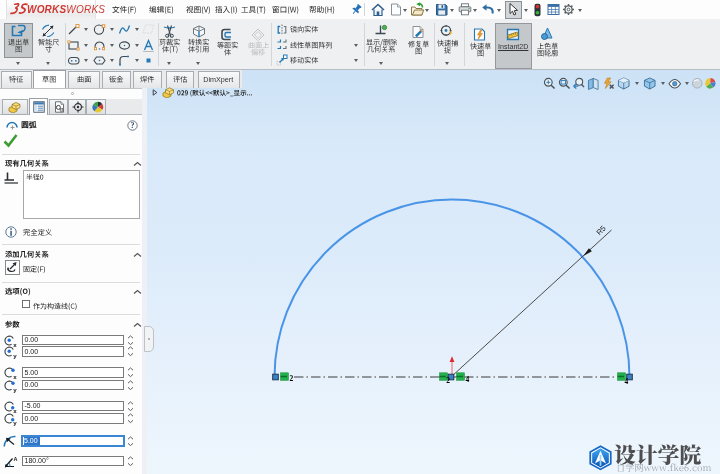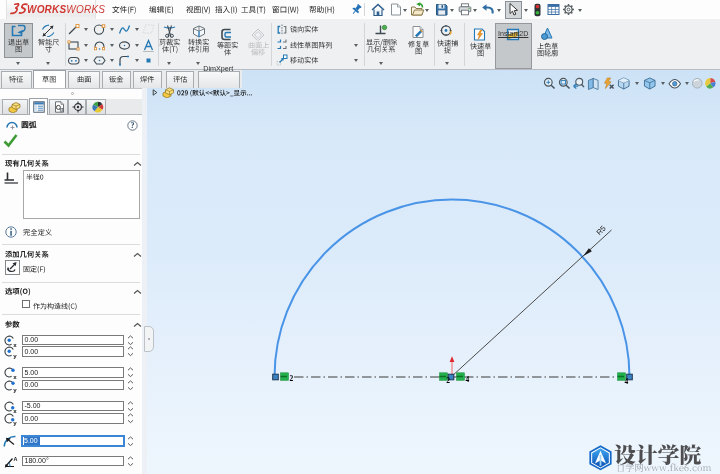--- a/index.html
+++ b/index.html
@@ -320,21 +320,21 @@
     <path transform="translate(0,7.8) scale(1,-1)" d="M2.7 2C3.2 1.9 4 1.6 4.4 1.4L4.6 1.8C4.2 2 3.5 2.2 2.9 2.3L2.7 2ZM2 1.1C2.9 1 4.2 0.7 4.8 0.4L5.1 0.8C4.4 1.1 3.2 1.3 2.2 1.4L2 1.1ZM0.6 5.7L0.6 -0.6L1.1 -0.6L1.1 -0.3L6 -0.3L6 -0.6L6.5 -0.6L6.5 5.7L0.6 5.7ZM1.1 0.2L1.1 5.2L6 5.2L6 0.2L1.1 0.2ZM2.9 5C2.6 4.4 2 3.9 1.4 3.5C1.5 3.5 1.7 3.3 1.7 3.2C2 3.4 2.2 3.5 2.4 3.7C2.6 3.5 2.9 3.3 3.2 3.1C2.5 2.8 1.9 2.6 1.2 2.5C1.3 2.4 1.4 2.2 1.5 2C2.2 2.2 2.9 2.4 3.6 2.8C4.2 2.5 4.9 2.3 5.5 2.1C5.6 2.2 5.7 2.4 5.8 2.5C5.2 2.6 4.6 2.8 4 3.1C4.6 3.4 5 3.8 5.3 4.3L5 4.5L4.9 4.5L3.1 4.5C3.2 4.6 3.3 4.7 3.4 4.9L2.9 5ZM2.7 4L2.7 4L4.6 4C4.3 3.8 4 3.5 3.6 3.3C3.2 3.5 2.9 3.7 2.7 4Z" fill="#333"></path>
   </svg>
 <div class="abs" style="left:495px;top:22.5px;width:36.5px;height:46px;background:#c5c8cb;border:1px solid #94989c;box-sizing:border-box"></div>
 <svg class="abs" style="left:506px;top:28px" width="14" height="13" viewBox="0 0 14 13">
 <path d="M1.5 1.5 H12.5 V11.5 H1.5 Z" fill="#eaf2f8" stroke="#2478b4" stroke-width="1.3"></path>
 <g transform="rotate(-18 7 7.5)">
       <rect x="2" y="5.5" width="10" height="3.6" fill="#f5c842" stroke="#8a6d1e" stroke-width="0.7"></rect>
 <path d="M4 5.5 v1.6 M6 5.5 v2.4 M8 5.5 v1.6 M10 5.5 v2.4" stroke="#8a6d1e" stroke-width="0.6"></path>
     </g>
   </svg>
-<div style="position:absolute;left:498px;top:30px;font:normal 7.1px 'Liberation Sans',sans-serif;color:#333;white-space:nowrap;text-decoration:underline;">Instant2D</div>
+<div style="position:absolute;left:498px;top:43px;font:normal 7.1px 'Liberation Sans',sans-serif;color:#333;white-space:nowrap;text-decoration:underline;">Instant2D</div>
 <svg class="abs" style="left:540px;top:27px" width="14" height="14" viewBox="0 0 14 14">
 <path d="M7.5 1 L12 11 H3 Z" fill="#7db8e8" stroke="#2478b4" stroke-width="1"></path>
 <circle cx="4.5" cy="9.5" r="3" fill="#4a9ad4" stroke="#1d5f93" stroke-width="0.9"></circle>
   </svg>
 <svg style="position:absolute;left:537.0px;top:40.8px;overflow:visible" width="22" height="12">
     <path transform="translate(0,7.8) scale(1,-1)" d="M3 5.9L3 0.3L0.4 0.3L0.4 -0.2L6.7 -0.2L6.7 0.3L3.6 0.3L3.6 3.1L6.3 3.1L6.3 3.7L3.6 3.7L3.6 5.9L3 5.9ZM10.4 2.4L8.7 2.4L8.7 3.7L10.4 3.7L10.4 2.4ZM11 2.4L11 3.7L12.8 3.7L12.8 2.4L11 2.4ZM9.4 6C9 5.3 8.3 4.4 7.3 3.7C7.5 3.6 7.7 3.5 7.7 3.4C7.9 3.5 8.1 3.6 8.2 3.7L8.2 0.6C8.2 -0.3 8.6 -0.5 9.7 -0.5C10 -0.5 12.2 -0.5 12.5 -0.5C13.5 -0.5 13.8 -0.2 13.9 0.9C13.7 0.9 13.5 1 13.4 1.1C13.3 0.2 13.2 0 12.5 0C12 0 10.1 0 9.7 0C8.9 0 8.7 0.1 8.7 0.6L8.7 1.9L12.8 1.9L12.8 1.6L13.3 1.6L13.3 4.2L11.3 4.2C11.6 4.5 11.8 4.9 12 5.3L11.6 5.5L11.5 5.5L9.8 5.5L10 5.9L9.4 6ZM8.7 4.2L8.7 4.2C9 4.5 9.2 4.7 9.4 5L11.2 5C11.1 4.7 10.9 4.4 10.7 4.2L8.7 4.2ZM15.9 2.8L19.6 2.8L19.6 2.2L15.9 2.2L15.9 2.8ZM15.9 3.8L19.6 3.8L19.6 3.2L15.9 3.2L15.9 3.8ZM15.4 4.3L15.4 1.8L17.5 1.8L17.5 1.1L14.6 1.1L14.6 0.6L17.5 0.6L17.5 -0.6L18 -0.6L18 0.6L20.9 0.6L20.9 1.1L18 1.1L18 1.8L20.1 1.8L20.1 4.3L15.4 4.3ZM14.6 5.4L14.6 5L16.3 5L16.3 4.4L16.8 4.4L16.8 5L18.7 5L18.7 4.4L19.2 4.4L19.2 5L20.9 5L20.9 5.4L19.2 5.4L19.2 6L18.7 6L18.7 5.4L16.8 5.4L16.8 6L16.3 6L16.3 5.4L14.6 5.4Z" fill="#333"></path>
   </svg>
 <svg style="position:absolute;left:537.0px;top:48.0px;overflow:visible" width="22" height="12">
     <path transform="translate(0,7.8) scale(1,-1)" d="M2.7 2C3.2 1.9 4 1.6 4.4 1.4L4.6 1.8C4.2 2 3.5 2.2 2.9 2.3L2.7 2ZM2 1.1C2.9 1 4.2 0.7 4.8 0.4L5.1 0.8C4.4 1.1 3.2 1.3 2.2 1.4L2 1.1ZM0.6 5.7L0.6 -0.6L1.1 -0.6L1.1 -0.3L6 -0.3L6 -0.6L6.5 -0.6L6.5 5.7L0.6 5.7ZM1.1 0.2L1.1 5.2L6 5.2L6 0.2L1.1 0.2ZM2.9 5C2.6 4.4 2 3.9 1.4 3.5C1.5 3.5 1.7 3.3 1.7 3.2C2 3.4 2.2 3.5 2.4 3.7C2.6 3.5 2.9 3.3 3.2 3.1C2.5 2.8 1.9 2.6 1.2 2.5C1.3 2.4 1.4 2.2 1.5 2C2.2 2.2 2.9 2.4 3.6 2.8C4.2 2.5 4.9 2.3 5.5 2.1C5.6 2.2 5.7 2.4 5.8 2.5C5.2 2.6 4.6 2.8 4 3.1C4.6 3.4 5 3.8 5.3 4.3L5 4.5L4.9 4.5L3.1 4.5C3.2 4.6 3.3 4.7 3.4 4.9L2.9 5ZM2.7 4L2.7 4L4.6 4C4.3 3.8 4 3.5 3.6 3.3C3.2 3.5 2.9 3.7 2.7 4ZM11.7 6C11.4 5.1 10.7 4.1 9.8 3.4C9.9 3.3 10 3.1 10.1 3C10.9 3.6 11.5 4.3 11.9 5.1C12.3 4.3 13 3.5 13.5 3C13.6 3.2 13.8 3.3 13.9 3.4C13.3 3.9 12.5 4.8 12.1 5.6L12.2 5.9L11.7 6ZM12.9 3C12.5 2.7 11.8 2.3 11.3 2L11.3 3.4L10.7 3.4L10.7 0.4C10.7 -0.2 10.9 -0.4 11.6 -0.4C11.7 -0.4 12.7 -0.4 12.8 -0.4C13.4 -0.4 13.6 -0.1 13.7 0.9C13.5 0.9 13.3 1 13.2 1.1C13.1 0.3 13.1 0.1 12.8 0.1C12.6 0.1 11.8 0.1 11.7 0.1C11.3 0.1 11.3 0.1 11.3 0.4L11.3 1.4C11.9 1.7 12.7 2.2 13.3 2.6L12.9 3ZM7.7 2.4C7.7 2.4 7.9 2.5 8.2 2.5L8.7 2.5L8.7 1.4L7.4 1.2L7.5 0.7L8.7 0.9L8.7 -0.5L9.2 -0.5L9.2 1L10.1 1.2L10 1.6L9.2 1.5L9.2 2.5L9.9 2.5L9.9 2.9L9.2 2.9L9.2 4L8.7 4L8.7 2.9L8.1 2.9C8.3 3.4 8.5 4 8.7 4.6L9.9 4.6L9.9 5.1L8.8 5.1C8.9 5.4 8.9 5.6 9 5.9L8.5 6C8.4 5.7 8.4 5.4 8.3 5.1L7.4 5.1L7.4 4.6L8.2 4.6C8.1 4 7.9 3.6 7.8 3.4C7.7 3.1 7.6 2.8 7.5 2.8C7.6 2.7 7.6 2.5 7.7 2.4ZM16.5 3.2L17.9 3.2L17.9 2.7L16.5 2.7L16.5 3.2ZM16 3.5L16 2.4L18.3 2.4L18.3 3.5L16 3.5ZM16.9 4.8L16.9 4.3L15.7 4.3L15.7 3.9L18.5 3.9L18.5 4.3L17.4 4.3L17.4 4.8L16.9 4.8ZM16.9 1.3L16.9 1L15.6 0.9L15.6 0.5L16.9 0.6L16.9 -0.1C16.9 -0.2 16.9 -0.2 16.8 -0.2C16.7 -0.2 16.4 -0.2 16.1 -0.2C16.2 -0.3 16.2 -0.5 16.3 -0.6C16.7 -0.6 17 -0.6 17.2 -0.5C17.3 -0.4 17.4 -0.3 17.4 -0.1L17.4 0.6L18.6 0.7L18.6 1.1L17.4 1L17.4 1.1C17.8 1.3 18.2 1.6 18.4 1.8L18.2 2.1L18.1 2L15.9 2L15.9 1.7L17.6 1.7C17.4 1.5 17.3 1.4 17.1 1.3L16.9 1.3ZM18.8 4.4L18.8 -0.6L19.3 -0.6L19.3 4L20.3 4C20.1 3.6 19.9 3 19.7 2.5C20.2 2 20.4 1.6 20.4 1.2C20.4 1 20.4 0.9 20.2 0.8C20.2 0.8 20.1 0.7 20 0.7C19.9 0.7 19.7 0.7 19.5 0.7C19.6 0.6 19.7 0.4 19.7 0.3C19.8 0.3 20 0.3 20.2 0.3C20.3 0.3 20.5 0.3 20.6 0.4C20.8 0.6 20.9 0.8 20.9 1.2C20.9 1.6 20.7 2.1 20.2 2.6C20.4 3.1 20.7 3.7 21 4.3L20.6 4.5L20.5 4.4L18.8 4.4ZM15 5.4L15 3.2C15 2.1 14.9 0.7 14.4 -0.3C14.5 -0.3 14.8 -0.5 14.8 -0.6C15.4 0.5 15.5 2.1 15.5 3.2L15.5 4.9L20.9 4.9L20.9 5.4L18.2 5.4L18.2 6L17.7 6L17.7 5.4L15 5.4Z" fill="#333"></path>
   </svg>
@@ -357,21 +357,21 @@
   </svg>
 <div class="abs" style="left:132.5px;top:71px;width:29.5px;height:17px;background:linear-gradient(#f8f9f9,#e4e6e8);border:1px solid #a8adb2;border-bottom:none;box-sizing:border-box"></div>
 <svg style="position:absolute;left:140.2px;top:74.4px;overflow:visible" width="16" height="12">
     <path transform="translate(0,7.9) scale(1,-1)" d="M0.6 4.6C0.6 4 0.4 3.3 0.3 2.8L0.7 2.6C0.9 3.2 1 3.9 1 4.5L0.6 4.6ZM2.5 4.8C2.4 4.3 2.1 3.7 2 3.3L2.3 3.1C2.5 3.5 2.7 4.1 2.9 4.6L2.5 4.8ZM3.6 4.3L6 4.3L6 3.7L3.6 3.7L3.6 4.3ZM3.6 5.3L6 5.3L6 4.7L3.6 4.7L3.6 5.3ZM3.1 5.8L3.1 3.3L6.5 3.3L6.5 5.8L3.1 5.8ZM1.4 6L1.4 3.5C1.4 2.2 1.2 0.8 0.3 -0.2C0.4 -0.3 0.6 -0.5 0.6 -0.6C1.2 -0 1.5 0.6 1.7 1.3C1.9 0.9 2.3 0.5 2.4 0.2L2.8 0.6C2.6 0.8 2 1.6 1.8 1.9C1.9 2.4 1.9 3 1.9 3.5L1.9 6L1.4 6ZM2.7 1.5L2.7 1L4.5 1L4.5 -0.6L5.1 -0.6L5.1 1L6.9 1L6.9 1.5L5.1 1.5L5.1 2.3L6.7 2.3L6.7 2.8L3 2.8L3 2.3L4.5 2.3L4.5 1.5L2.7 1.5ZM9.5 2.5L9.5 1.9L11.5 1.9L11.5 -0.6L12.1 -0.6L12.1 1.9L14.1 1.9L14.1 2.5L12.1 2.5L12.1 4L13.7 4L13.7 4.6L12.1 4.6L12.1 6L11.5 6L11.5 4.6L10.6 4.6C10.7 4.9 10.8 5.2 10.8 5.6L10.3 5.7C10.1 4.7 9.8 3.8 9.4 3.2C9.6 3.2 9.8 3 9.9 2.9C10.1 3.2 10.3 3.6 10.4 4L11.5 4L11.5 2.5L9.5 2.5ZM9.1 6C8.7 4.9 8.1 3.9 7.4 3.1C7.5 3 7.7 2.7 7.7 2.6C8 2.9 8.2 3.1 8.4 3.5L8.4 -0.6L8.9 -0.6L8.9 4.3C9.2 4.8 9.4 5.3 9.6 5.9L9.1 6Z" fill="#333"></path>
   </svg>
 <div class="abs" style="left:165.5px;top:71px;width:28.5px;height:17px;background:linear-gradient(#f8f9f9,#e4e6e8);border:1px solid #a8adb2;border-bottom:none;box-sizing:border-box"></div>
 <svg style="position:absolute;left:172.7px;top:74.4px;overflow:visible" width="16" height="12">
     <path transform="translate(0,7.9) scale(1,-1)" d="M5.9 4.8C5.9 4.2 5.6 3.4 5.5 3L5.9 2.8C6.1 3.3 6.3 4 6.5 4.7L5.9 4.8ZM2.8 4.7C3 4.1 3.2 3.3 3.2 2.9L3.7 3C3.7 3.5 3.5 4.2 3.3 4.8L2.8 4.7ZM0.7 5.5C1.1 5.1 1.6 4.7 1.8 4.4L2.1 4.7C1.9 5 1.4 5.5 1 5.8L0.7 5.5ZM2.6 5.7L2.6 5.2L4.3 5.2L4.3 2.5L2.4 2.5L2.4 2L4.3 2L4.3 -0.6L4.9 -0.6L4.9 2L6.9 2L6.9 2.5L4.9 2.5L4.9 5.2L6.6 5.2L6.6 5.7L2.6 5.7ZM0.3 3.8L0.3 3.3L1.3 3.3L1.3 0.6C1.3 0.3 1.1 0.1 1 0C1.1 -0.1 1.2 -0.3 1.2 -0.4C1.3 -0.3 1.5 -0.1 2.7 0.8C2.7 0.9 2.6 1.1 2.5 1.2L1.8 0.7L1.8 3.8L1.3 3.8L0.3 3.8ZM9.1 6C8.7 4.9 8 3.8 7.3 3.1C7.4 3 7.6 2.7 7.6 2.6C7.9 2.9 8.1 3.2 8.4 3.5L8.4 -0.6L8.9 -0.6L8.9 4.3C9.2 4.8 9.4 5.3 9.6 5.9L9.1 6ZM9.5 4.5L9.5 3.9L11.5 3.9L11.5 2.5L10 2.5L10 -0.6L10.5 -0.6L10.5 -0.3L13.1 -0.3L13.1 -0.5L13.7 -0.5L13.7 2.5L12.1 2.5L12.1 3.9L14.1 3.9L14.1 4.5L12.1 4.5L12.1 6L11.5 6L11.5 4.5L9.5 4.5ZM10.5 0.3L10.5 2L13.1 2L13.1 0.3L10.5 0.3Z" fill="#333"></path>
   </svg>
 <div class="abs" style="left:197.5px;top:71px;width:42.5px;height:17px;background:linear-gradient(#f8f9f9,#e4e6e8);border:1px solid #a8adb2;border-bottom:none;box-sizing:border-box"></div>
-<div style="position:absolute;left:203.25px;top:64px;font:normal 7.2px 'Liberation Sans',sans-serif;color:#333;white-space:nowrap;text-align:center;">DimXpert</div>
+<div style="position:absolute;left:203.25px;top:75px;font:normal 7.2px 'Liberation Sans',sans-serif;color:#333;white-space:nowrap;text-align:center;">DimXpert</div>
 <div class="abs" style="left:0;top:87.5px;width:147px;height:386.5px;background:#fdfdfd;border-top:1px solid #c0c4c7;box-sizing:border-box"></div>
 <div class="abs" style="left:141.5px;top:88px;width:5.5px;height:386px;background:#edf1f5"></div>
 <div class="abs" style="left:144px;top:326px;width:9.5px;height:26px;background:#f1f3f5;border:1px solid #bcc2c8;border-radius:0 5px 5px 0;box-sizing:border-box"></div>
 <div class="abs" style="left:147.5px;top:337.5px;width:2.5px;height:2.5px;border-radius:50%;background:#9aa1a8"></div>
 <div class="abs" style="left:70.5px;top:91.5px;width:3px;height:3px;border-radius:50%;border:1px solid #aaa;box-sizing:border-box"></div>
 <div class="abs" style="left:0;top:98.5px;width:142px;height:16.5px;background:#e8eaec;border-bottom:1px solid #b5babe;box-sizing:border-box"></div>
 <div class="abs" style="left:2px;top:98.5px;width:26px;height:16px;background:linear-gradient(#f4f5f6,#dddfe2);border:1px solid #a8adb2;box-sizing:border-box"></div>
 <div class="abs" style="left:29px;top:97.5px;width:19px;height:17.5px;background:#fff;border:1px solid #9aa0a5;border-bottom:none;box-sizing:border-box"></div>
 <div class="abs" style="left:48.8px;top:98.5px;width:18.8px;height:16px;background:linear-gradient(#f4f5f6,#dddfe2);border:1px solid #a8adb2;box-sizing:border-box"></div>
 <div class="abs" style="left:67.6px;top:98.5px;width:18.8px;height:16px;background:linear-gradient(#f4f5f6,#dddfe2);border:1px solid #a8adb2;box-sizing:border-box"></div>

